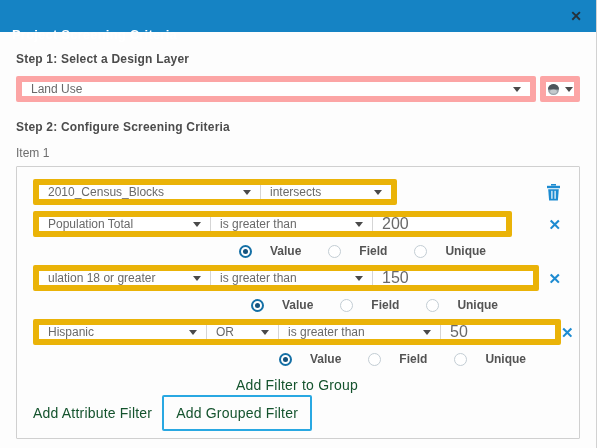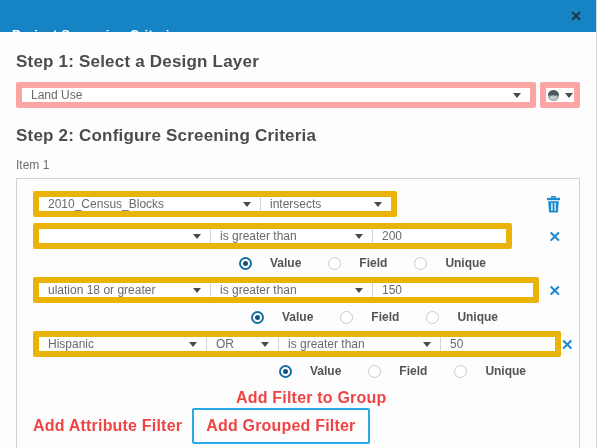--- a/index.html
+++ b/index.html
@@ -8,21 +8,21 @@
   .frame{width:600px;height:448px;background:#fff;overflow:hidden;position:relative;}
   .dialog{width:597px;height:448px;border-right:1px solid #d2d2d2;background:#fdfdfd;}
 
   
   .hdr{height:32px;background:#1583c4;display:flex;align-items:center;padding:0 14px 0 12px;}
   .hdr-title{color:#fff;font-size:13px;font-weight:bold;letter-spacing:.2px;margin-top:36px;}
   .hdr-close{margin-left:auto;color:#25313a;font-size:14px;font-weight:bold;cursor:pointer;line-height:1;}
 
   .content{padding:0 16px;}
 
-  .step-label{font-size:17px;font-weight:bold;color:#4c4c4c;letter-spacing:.2px;}
+  .step-label{font-size:12px;font-weight:bold;color:#4c4c4c;letter-spacing:.2px;}
   .step1{margin-top:20px;}
   .step2{margin-top:18px;}
   .item-label{font-size:12px;color:#6e6e6e;margin-top:12px;}
 
   
   .sel{background:#fff;border:6px solid #fca5a5;border-radius:2px;height:26px;
        display:flex;align-items:center;padding:0 9px;font-size:12px;color:#696969;cursor:pointer;}
   .sel .txt{white-space:nowrap;overflow:hidden;}
   .chev{width:0;height:0;border-left:4px solid transparent;border-right:4px solid transparent;
         border-top:5px solid #4a4a4a;margin-left:auto;flex:none;}
@@ -35,42 +35,42 @@
 
   
   .item-box{margin-top:6px;border:1px solid #d0d0d0;background:#fdfdfd;
             padding:12px 16px 8px 16px;border-radius:1px;}
 
   .crow{display:flex;align-items:center;height:26px;}
   .joined{display:flex;height:26px;border:6px solid #eab308;border-radius:2px;background:#fff;}
   .joined .seg{display:flex;align-items:center;padding:0 9px;font-size:12px;color:#696969;
                border-right:1px solid #d5d5d5;height:100%;cursor:pointer;}
   .joined .seg:last-child{border-right:none;}
-  .joined input{border:none;outline:none;height:100%;font-size:12px;color:#696969;
+  .joined input{border:none;outline:none;height:100%;font-size:16px;color:#696969;
                 padding:0 9px;font-family:"Liberation Sans",sans-serif;background:transparent;width:100%;}
 
   .row-icon{margin-left:auto;margin-right:2px;flex:none;cursor:pointer;display:flex;align-items:center;}
   .x-icon{color:#1d8bd1;font-size:15px;font-weight:bold;line-height:1;}.mt6{margin-top:6px;}.mt8{margin-top:8px;}
   .outdent{margin-left:-8px;}
   .and-sel{width:64px;}
   .w222{width:222px;flex:none;}.w130{width:130px;flex:none;text-align:center;}
   .w172{width:172px;flex:none;}.w162{width:162px;flex:none;}
   .w133{width:133px;flex:none;}.w160{width:160px;flex:none;}
   .w72{width:72px;flex:none;}.w168{width:168px;flex:none;}.w114{width:114px;flex:none;}
 
   
   .radio-row{display:flex;align-items:center;height:16px;font-size:12px;font-weight:bold;color:#545454;gap:11px;}
   .radio{width:13px;height:13px;border-radius:50%;background:#fff;border:1px solid #c3cdd4;
          flex:none;margin-right:7px;cursor:pointer;position:relative;}
   .radio.sel-r{border:2px solid #1570a6;}
   .radio.sel-r::after{content:'';position:absolute;inset:2px;border-radius:50%;background:#15537e;}
   .radio-lbl{margin-right:16px;cursor:pointer;}
   .rm1{margin-left:206px;} .rm2{margin-left:218px;} .rm3{margin-left:246px;}
 
-  .link{color:#ef4444;font-size:16px;font-weight:bold;cursor:pointer;letter-spacing:.2px;}
+  .link{color:#14532d;font-size:14px;font-weight:normal;cursor:pointer;letter-spacing:.2px;}
   .add-group-link{display:inline-block;margin-left:203px;margin-top:10px;}
   .bottom-links{display:flex;align-items:center;margin-top:2px;height:34px;}
   .hl-box{border:2px solid #29a8e2;border-radius:2px;padding:7px 12px;margin-left:10px;}
 
   svg{display:block;}
 </style>
 </head>
 <body>
 
 <div class="frame">
@@ -127,20 +127,21 @@
               <rect x="5.3" y="6.8" width="1.2" height="8" fill="#fff"></rect>
               <rect x="8.5" y="6.8" width="1.2" height="8" fill="#fff"></rect>
             </svg>
           </span>
         </span>
       </div>
 
       <div class="crow mt6">
         <div class="joined">
           <div class="seg w172">
+            <span class="txt">Population Total</span>
             <span class="chev"></span>
           </div>
           <div class="seg w162">
             <span class="txt">is greater than</span>
             <span class="chev"></span>
           </div>
           <div class="seg w133" style="padding:0;">
             <input value="200" style="">
           </div>
         </div>

